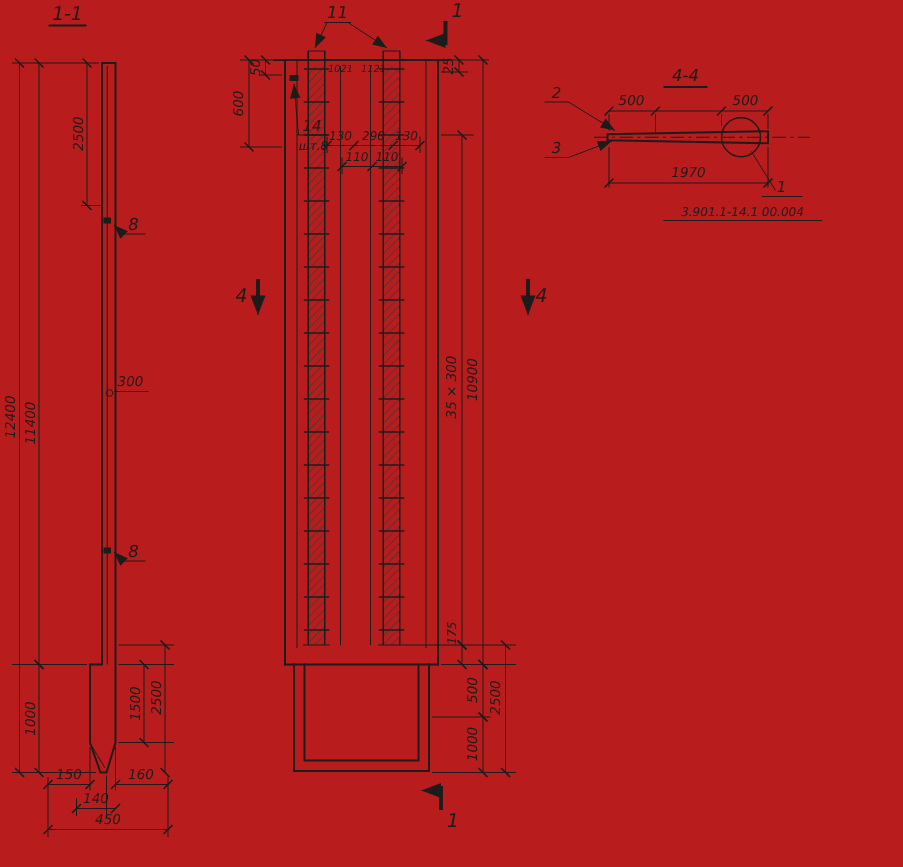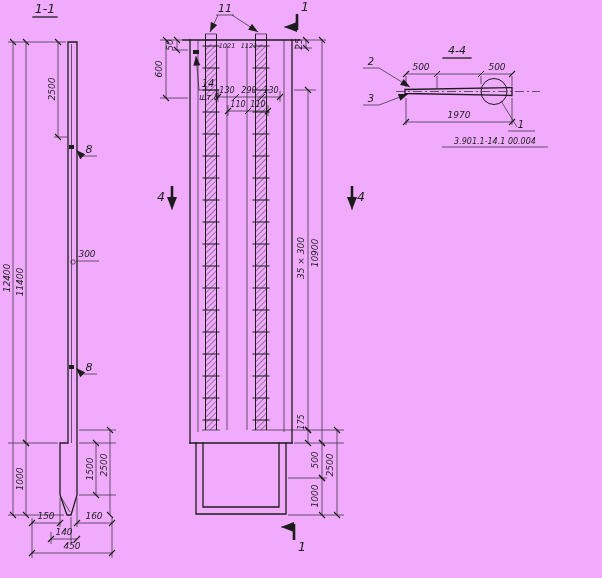--- a/index.html
+++ b/index.html
@@ -1,16 +1,16 @@
 <!DOCTYPE html>
 <html><head>
 <meta charset="utf-8">
 <style>
   html,body{margin:0;padding:0;background:#e9e9e7;}
-  .sheet{width:602px;height:578px;background:#f0abfc;position:relative;overflow:hidden;}
+  .sheet{width:602px;height:578px;background:#b91c1c;position:relative;overflow:hidden;}
   .txt{font-family:"DejaVu Sans",sans-serif;font-style:italic;fill:#1c1c1c;}
   .s7{font-size:6.5px}.s8{font-size:8px}.s9{font-size:9px}.s10{font-size:10px}.s11{font-size:11px}.s12{font-size:12.5px}
   .ln{stroke:#1c1c1c;stroke-width:1.3;fill:none;stroke-linecap:square}
   .md{stroke:#1c1c1c;stroke-width:1;fill:none}
   .thin{stroke:#1c1c1c;stroke-width:.65;fill:none}
   .sect{stroke:#1c1c1c;stroke-width:2.6;fill:none}
   .dashdot{stroke-dasharray:9 3 2 3}
   .fillb{fill:#1c1c1c;stroke:none}
 </style>
 </head>

